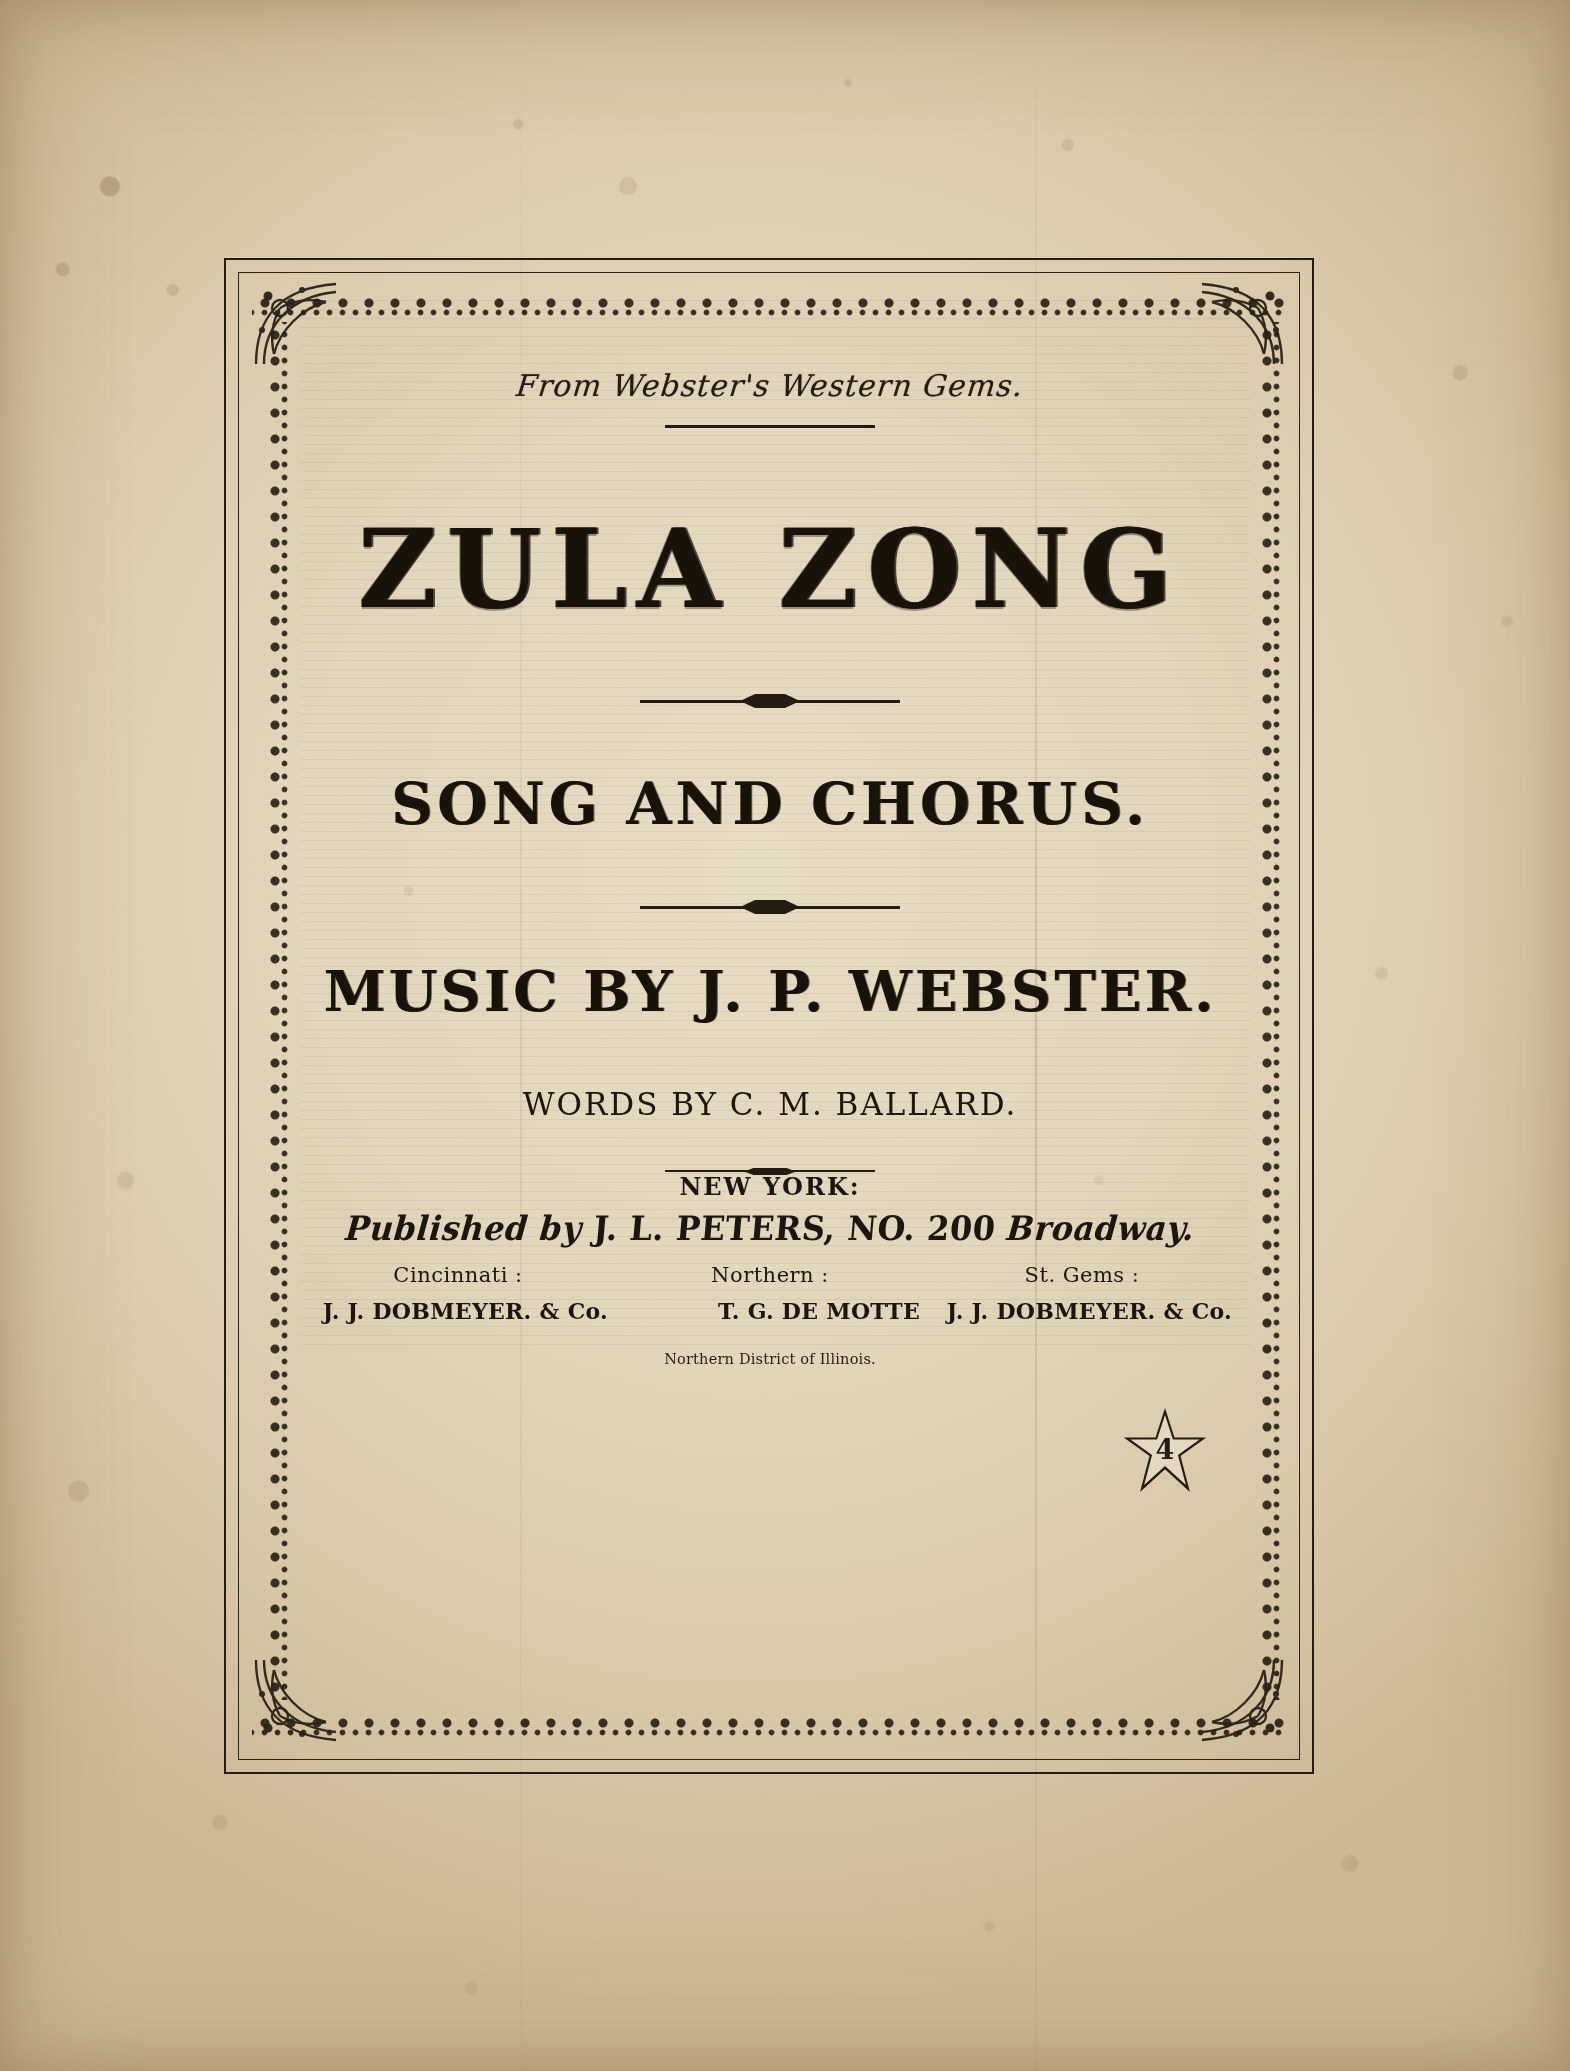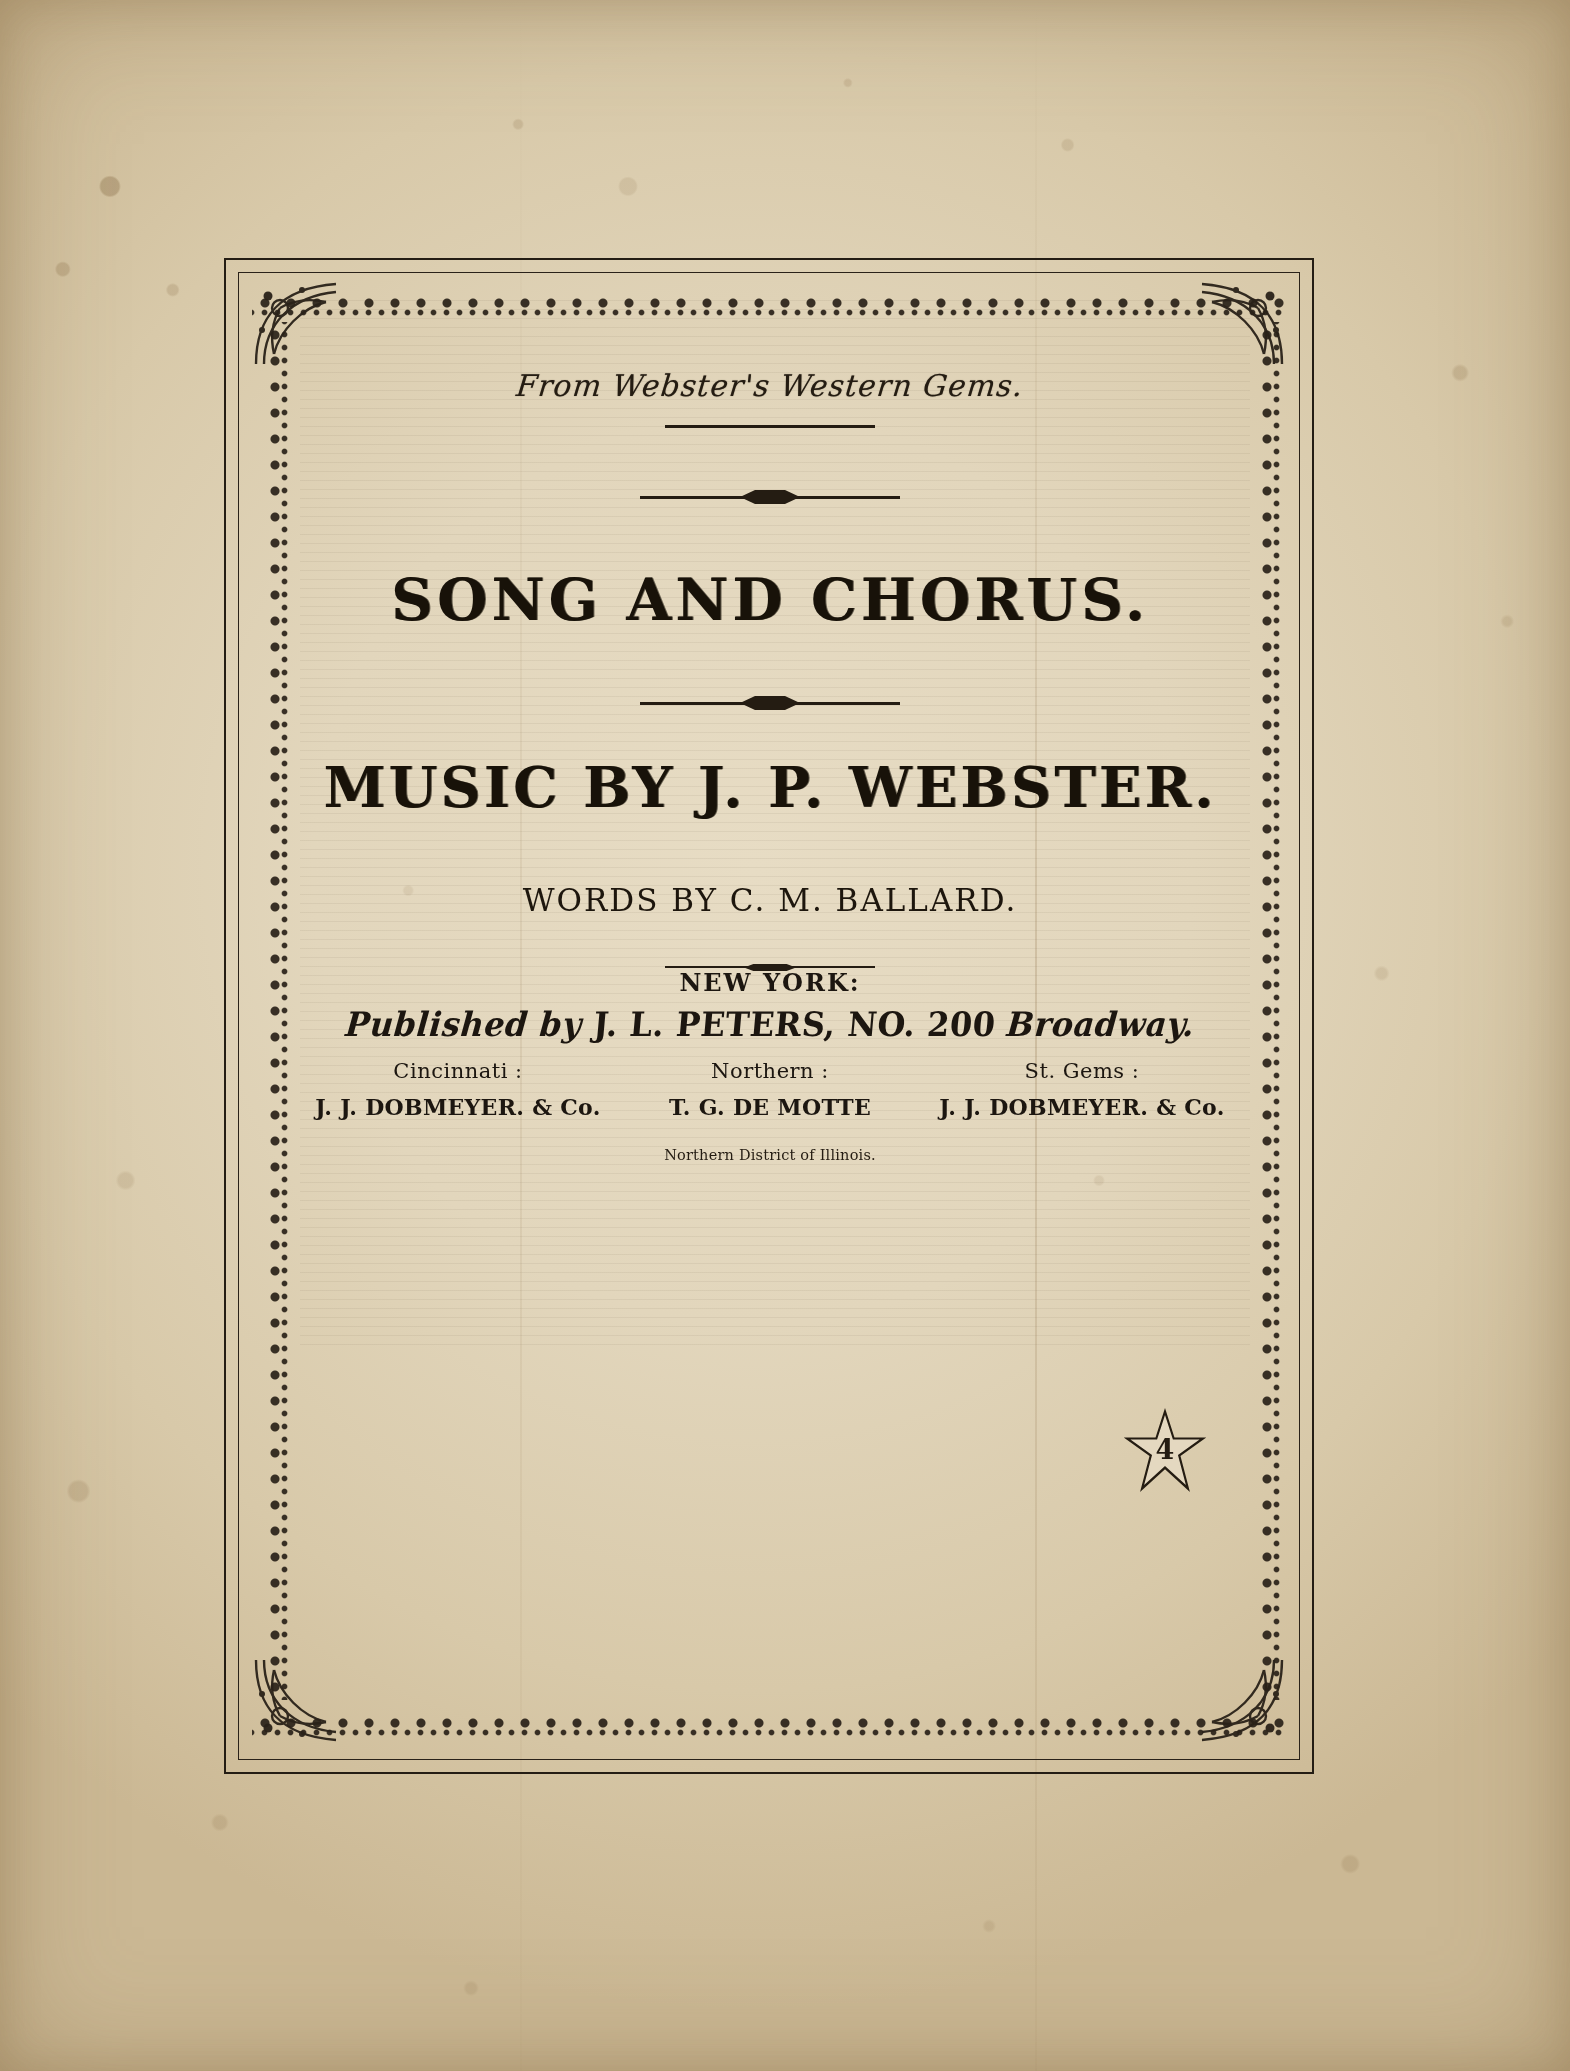--- a/index.html
+++ b/index.html
@@ -273,20 +273,21 @@
   }
   .agent .agent-city {
     font-size: 21px;
     letter-spacing: 0.5px;
   }
   .agent .agent-name {
     font-size: 22px;
     font-weight: bold;
     letter-spacing: 0.3px;
     margin-top: 11px;
+    text-align: right;
   }
 
   .copyright {
     font-family: "DejaVu Serif", serif;
     font-size: 14.5px;
     line-height: 1.35;
     margin-top: 26px;
     letter-spacing: 0.2px;
     color: #241c12;
   }
@@ -415,20 +416,21 @@
       <circle cx="52" cy="12" r="3"></circle>
       <circle cx="12" cy="52" r="3"></circle>
     </g>
   </svg>
 
   <div class="content">
 
     <div class="from-line">From Webster's Western Gems.</div>
     <div class="rule-plain"></div>
 
+    <div class="title">ZULA ZONG</div>
 
     <div class="rule-fancy">
         <span class="diamond"></span>
       </div>
 
     <div class="subtitle">SONG AND CHORUS.</div>
 
     <div class="rule-fancy">
         <span class="diamond"></span>
       </div>

